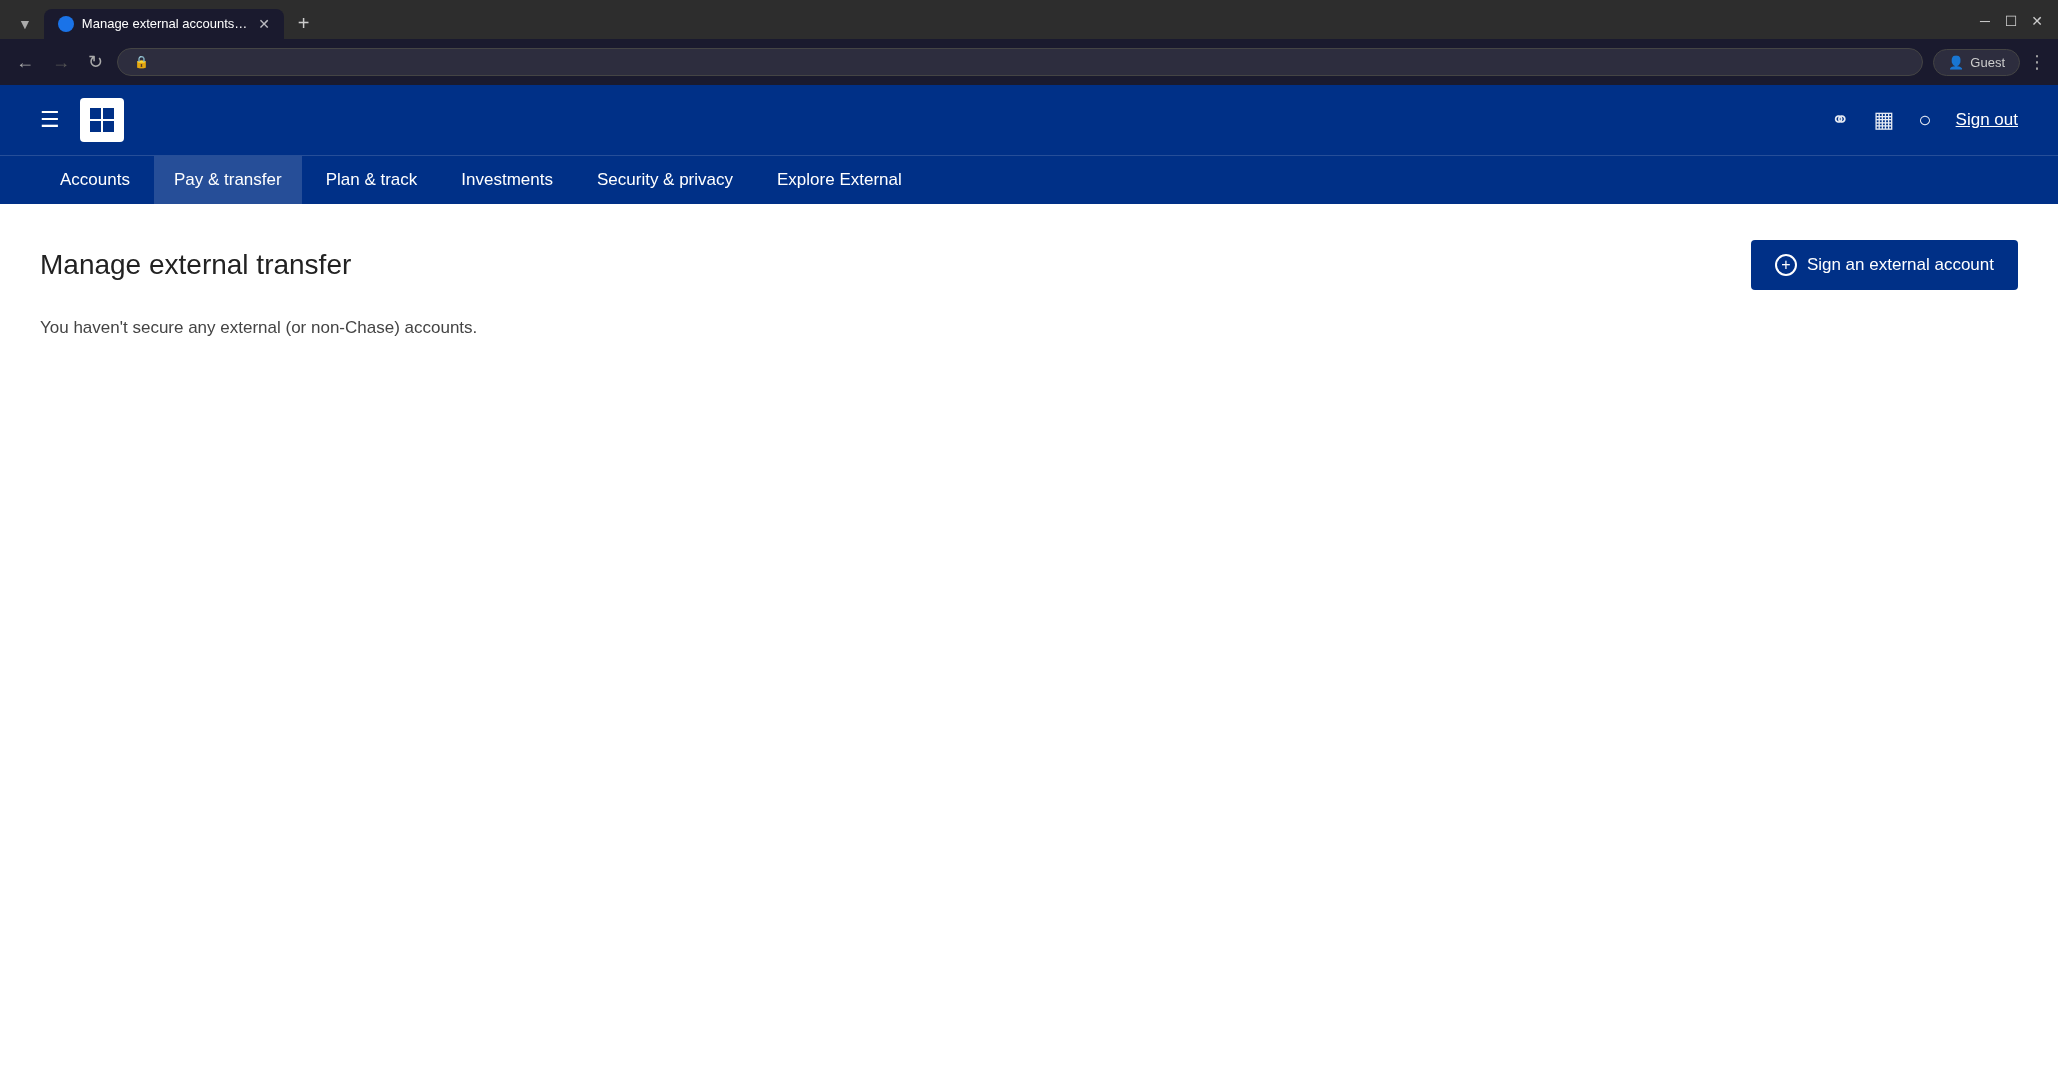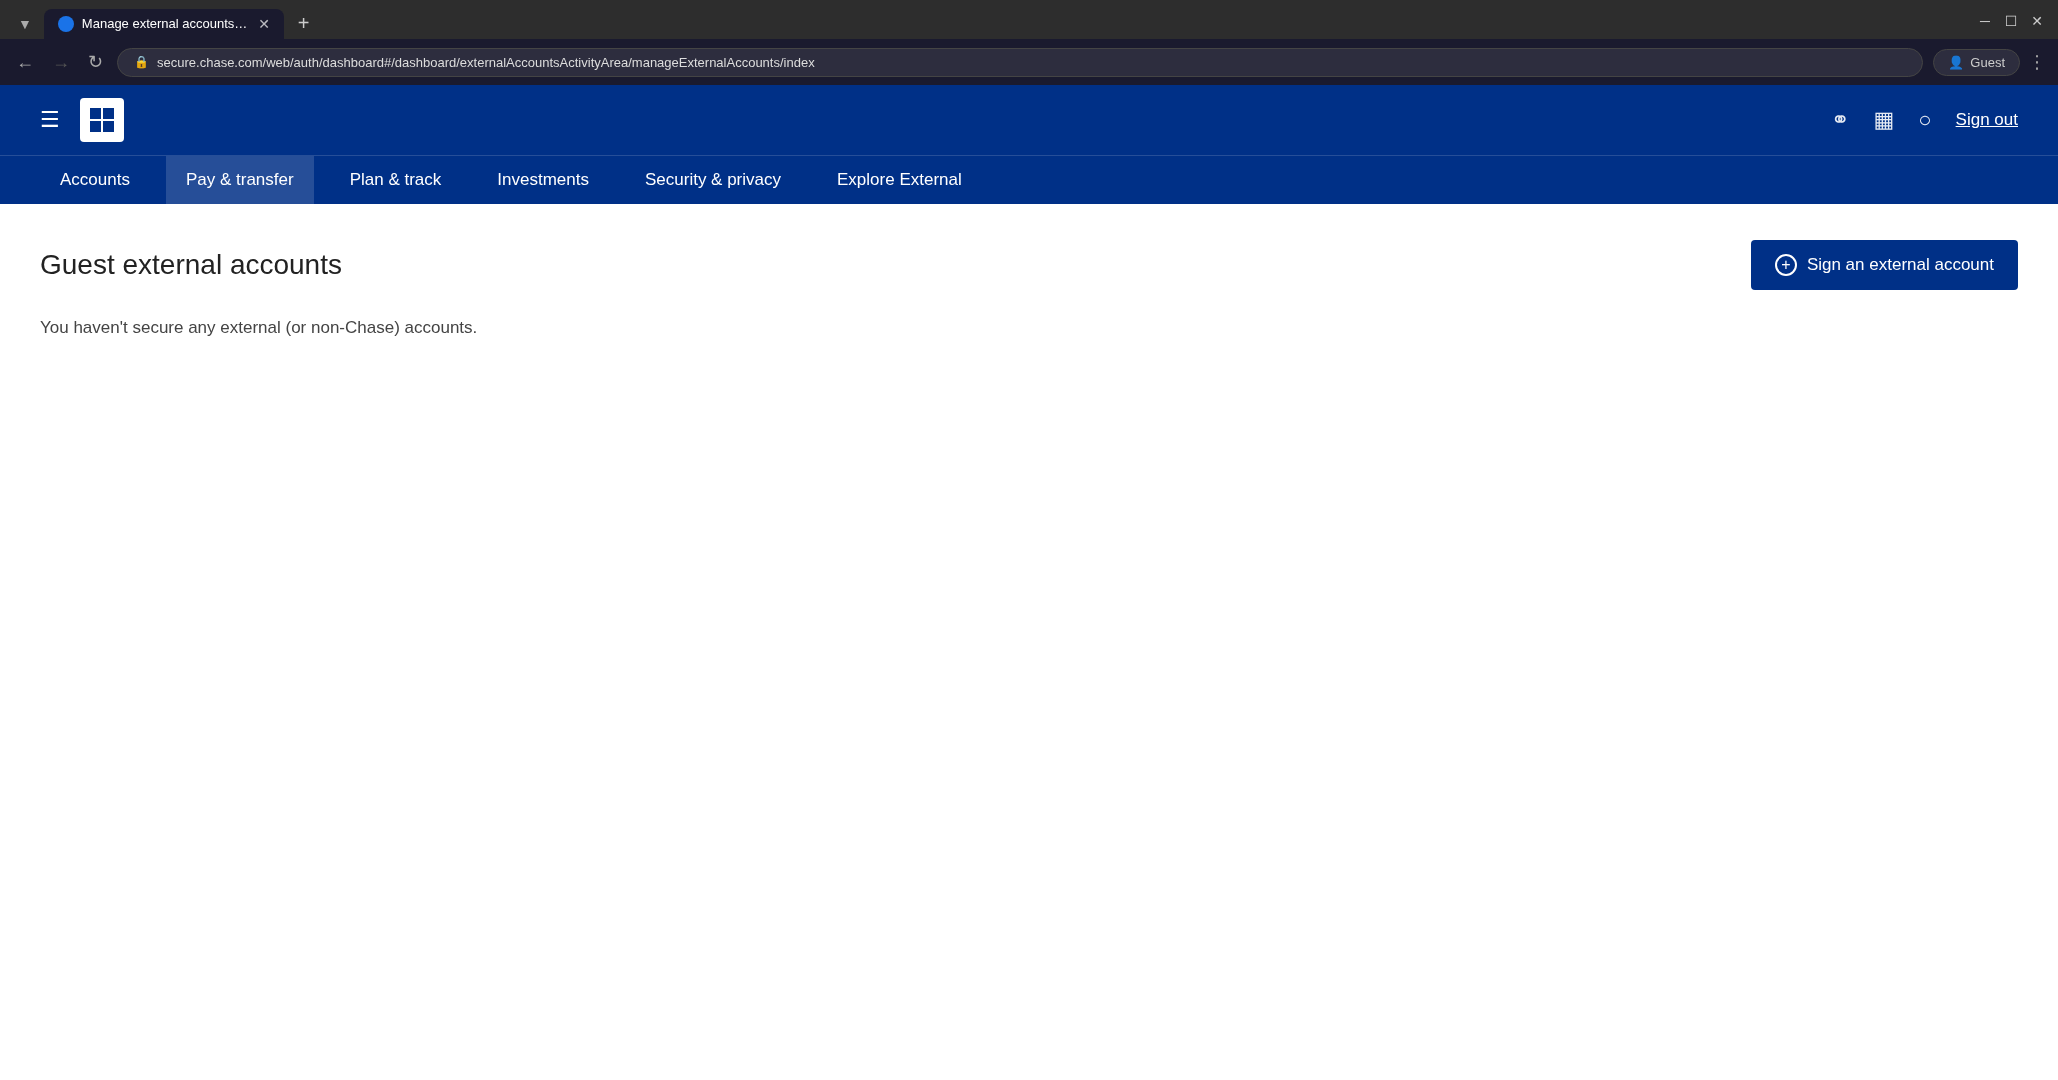--- a/index.html
+++ b/index.html
@@ -115,21 +115,21 @@
       cursor: pointer;
       font-weight: 500;
       text-decoration: underline;
     }
 
     
     .chase-nav {
       background: #003087;
       padding: 0 40px;
       display: flex;
-      gap: 16px;
+      gap: 4px;
       border-top: 1px solid rgba(255,255,255,0.15);
     }
     .nav-item {
       color: #fff;
       font-size: 17px;
       padding: 14px 20px;
       cursor: pointer;
       text-decoration: none;
       font-weight: 500;
       position: relative;
@@ -235,21 +235,20 @@
     </div>
   </div>
 
   <div class="browser-toolbar">
     <button class="nav-btn">←</button>
     <button class="nav-btn" disabled="">→</button>
     <button class="nav-btn">↻</button>
 
     <div class="address-bar">
       <span class="lock-icon">🔒</span>
-      <span class="address-text">secure.chase.com/web/auth/dashboard#/dashboard/externalAccountsActivityArea/manageExternalAccounts/index</span>
     </div>
 
     <div class="toolbar-right">
       <div class="user-btn">
         <span>👤</span>
         <span>Guest</span>
       </div>
       <div class="menu-btn">⋮</div>
     </div>
   </div>
@@ -283,21 +282,21 @@
     <a class="nav-item active-main">Pay &amp; transfer</a>
     <a class="nav-item">Plan &amp; track</a>
     <a class="nav-item">Investments</a>
     <a class="nav-item">Security &amp; privacy</a>
     <a class="nav-item">Explore External</a>
   </div>
 
 
   <div class="main-content">
     <div class="page-header">
-      <h1 class="page-title">Guest external accounts</h1>
+      <h1 class="page-title">Manage external transfer</h1>
       <button class="link-account-btn">
         <div class="plus-circle">+</div>
         <span>Sign an external account</span>
       </button>
     </div>
     <p class="empty-state-text">You haven't secure any external (or non-Chase) accounts.</p>
   </div>
 
 </div>
 

